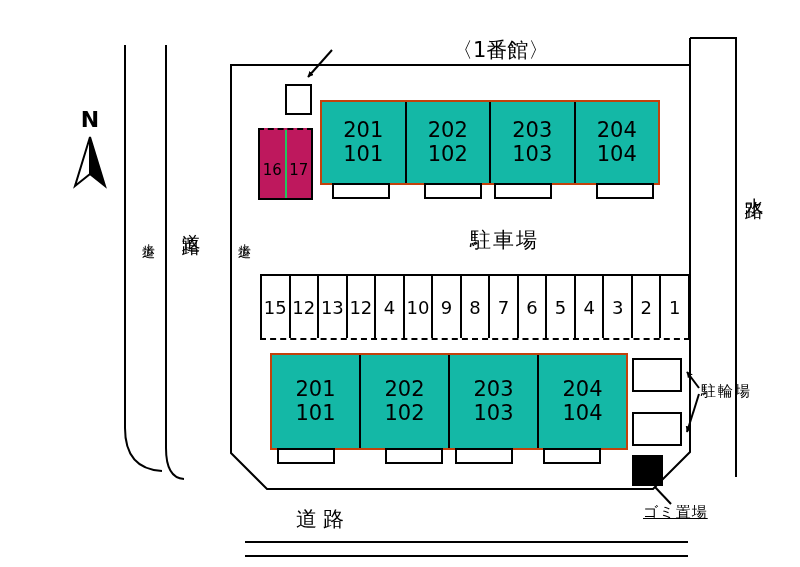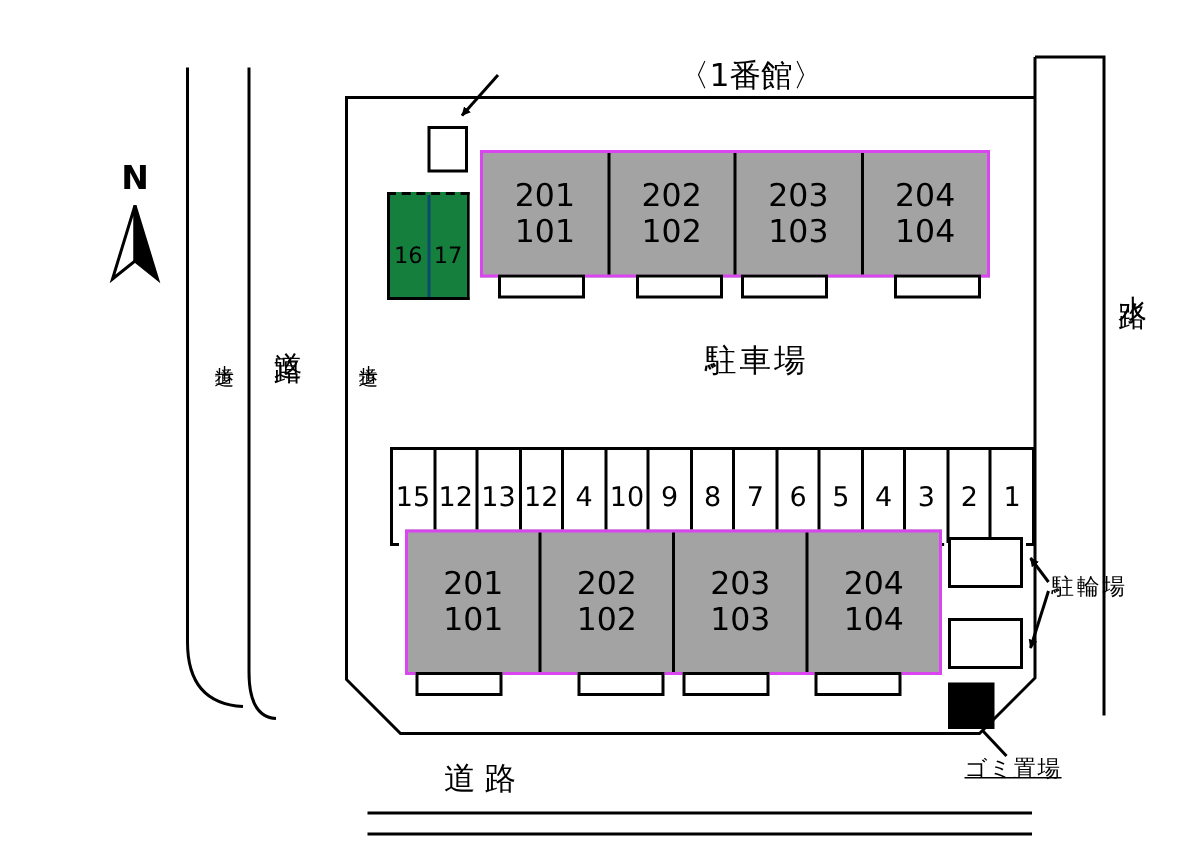--- a/index.html
+++ b/index.html
@@ -7,28 +7,28 @@
   body { font-family:"DejaVu Sans","Liberation Sans",sans-serif; color:#000; }
   .canvas { position:relative; width:800px; height:567px; background:#fff; overflow:hidden; }
   .overlay { position:absolute; left:0; top:0; width:800px; height:567px; }
   .ln { stroke:#000; stroke-width:2; fill:none; }
   .cmp-l { fill:#fff; stroke:#000; stroke-width:2; }
   .cmp-r { fill:#000; stroke:#000; stroke-width:2; }
   .hlabel { position:absolute; white-space:nowrap; color:#000; }
   .vtext { position:absolute; writing-mode:vertical-rl; text-orientation:upright; white-space:nowrap; color:#000; }
   .box { position:absolute; border:2px solid #000; background:#fff; }
   .gbox { position:absolute; background:#000; }
-  .bldg { position:absolute; border:2px solid #d946ef; display:flex; background:#a3a3a3; }
+  .bldg { position:absolute; border:2px solid #c2410c; display:flex; background:#14b8a6; }
   .unit { flex:1; border-left:2px solid #000; display:flex; flex-direction:column; align-items:center; justify-content:center; font-size:21px; line-height:1.1; }
   .unit:first-child { border-left:none; }
   .prow { position:absolute; border:2px solid #000; border-bottom:2px dashed #000; display:flex; background:#fff; }
   .pcell { flex:1; border-left:2px solid #000; display:flex; align-items:center; justify-content:center; font-size:18px; }
   .pcell:first-child { border-left:none; }
-  .spots1617 { position:absolute; left:258px; top:128px; width:55px; height:72px; border:2px solid #000; border-top:2px dashed #000; display:flex; background:#15803d; }
-  .spotcell { flex:1; border-left:2px solid #0c4a6e; display:flex; align-items:center; justify-content:center; font-size:15px; padding-top:12px; }
+  .spots1617 { position:absolute; left:258px; top:128px; width:55px; height:72px; border:2px solid #000; border-top:2px dashed #000; display:flex; background:#be185d; }
+  .spotcell { flex:1; border-left:2px solid #22c55e; display:flex; align-items:center; justify-content:center; font-size:15px; padding-top:12px; }
   .spotcell:first-child { border-left:none; }
   .porch { height:16px; }
 </style>
 </head>
 <body>
 
 <div class="canvas">
 
   <svg class="overlay" viewBox="0 0 800 567">
     <defs>
@@ -86,21 +86,21 @@
     </div>
   </div>
 
   <div class="box porch" style="left:332px; top:183px; width:58px;"></div>
   <div class="box porch" style="left:424px; top:183px; width:58px;"></div>
   <div class="box porch" style="left:494px; top:183px; width:58px;"></div>
   <div class="box porch" style="left:596px; top:183px; width:58px;"></div>
 
   <div class="hlabel" style="left:438px; top:226px; font-size:21px; letter-spacing:2px;margin-left:32px;">駐車場</div>
 
-  <div class="prow" style="left:260px; top:274px; width:430px; height:66px;margin-top:24px;">
+  <div class="prow" style="left:260px; top:274px; width:430px; height:66px;">
     <div class="pcell">15</div>
     <div class="pcell">12</div>
     <div class="pcell">13</div>
     <div class="pcell">12</div>
     <div class="pcell">4</div>
     <div class="pcell">10</div>
     <div class="pcell">9</div>
     <div class="pcell">8</div>
     <div class="pcell">7</div>
     <div class="pcell">6</div>

